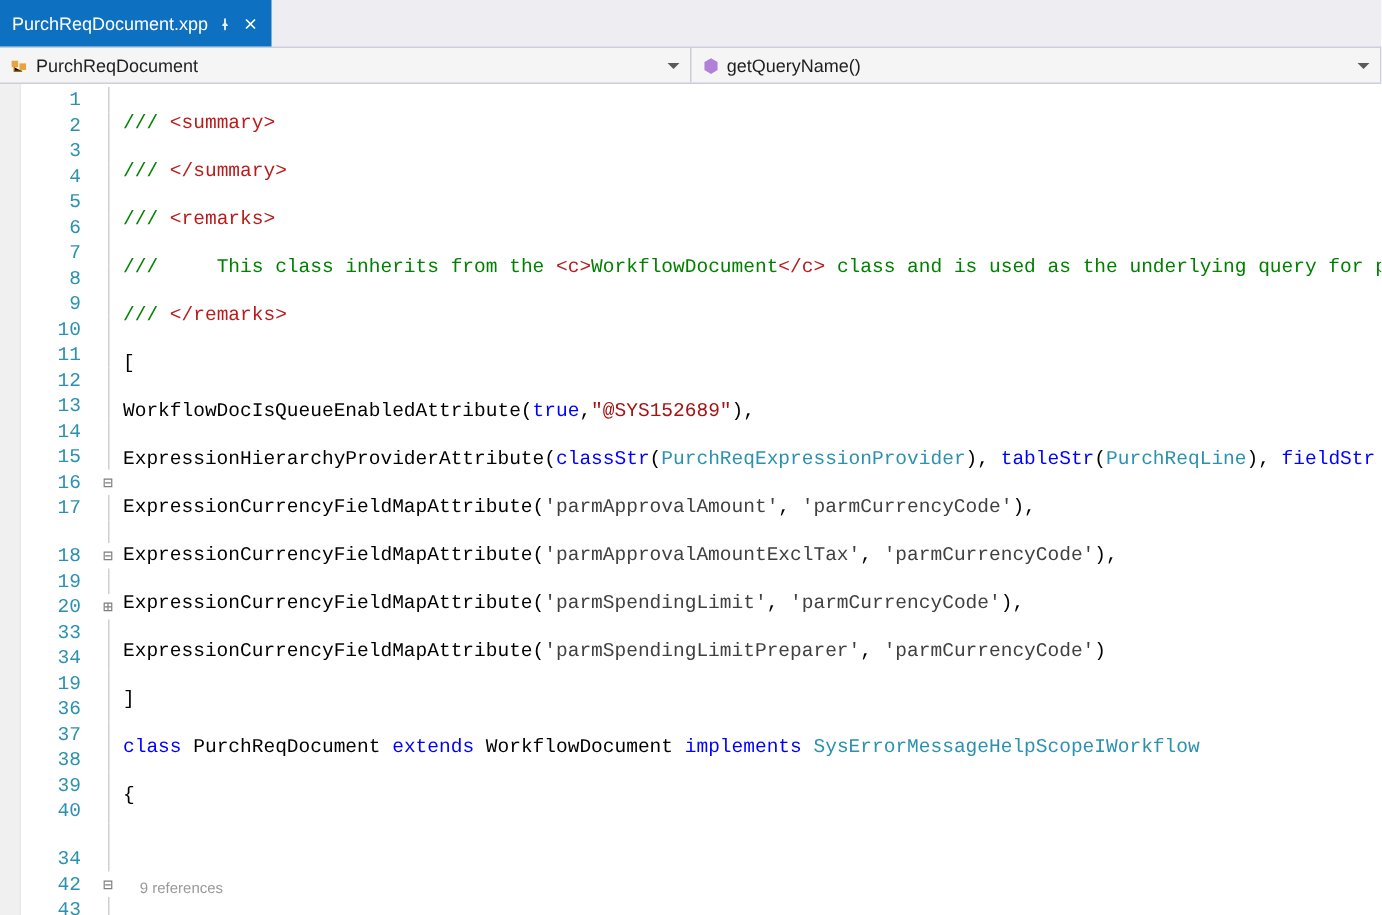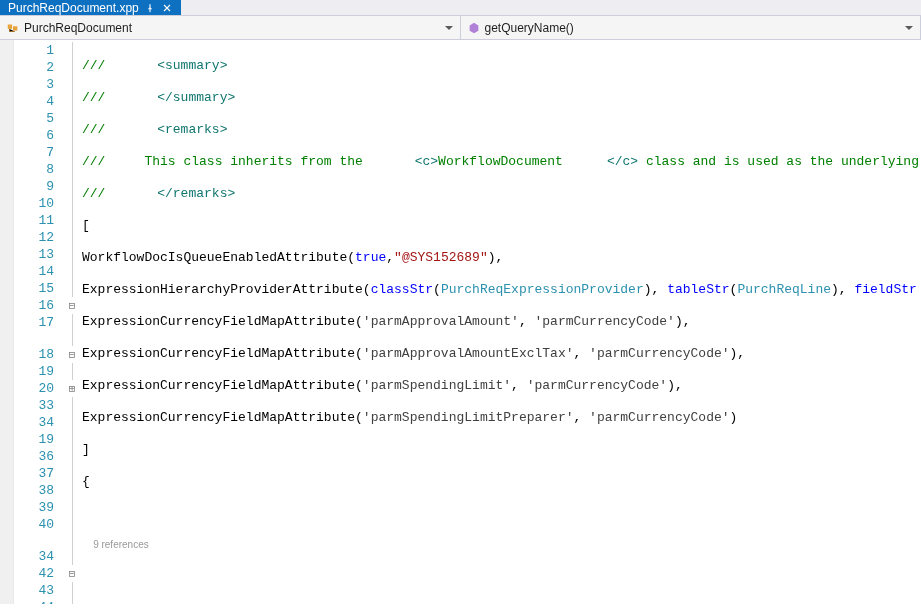--- a/index.html
+++ b/index.html
@@ -9,21 +9,21 @@
     }
     body {
       font-family: 'Segoe UI', Tahoma, sans-serif;
       font-size: 12px;
       background: #ffffff;
       overflow: hidden;
     }
     .tab-bar {
       background: #eeeef2;
       display: flex;
-      height: 16px;
+      height: 32px;
       border-bottom: 1px solid #cccedb;
     }
     .tab {
       background: #0e70c0;
       color: #ffffff;
       padding: 3px 8px;
       display: flex;
       align-items: center;
       gap: 6px;
       font-size: 12px;
@@ -137,21 +137,21 @@
       color: #999999;
       padding-left: 2px;
     }
     
     .c-comment { color: #008000; }
     .c-keyword { color: #0000ff; }
     .c-type { color: #2b91af; }
     .c-string { color: #a31515; }
     .c-stringbrown { color: #404040; }
     .c-text { color: #000000; }
-    .c-gray { color: #0f766e; margin-left: 44px; }
+    .c-gray { color: #b91c1c; }
   </style>
 </head>
 <body>
 
 <div class="tab-bar">
   <div class="tab">
     <span>PurchReqDocument.xpp</span>
     <svg class="tab-pin" viewBox="0 0 16 16">
         <path fill="#fff" d="M9 2v5l2 2v1H9v4l-1 1-1-1v-4H5V9l2-2V2h2z"></path>
       </svg>
@@ -265,20 +265,21 @@
 <div class="code-line"><span class="c-comment">///     </span><span class="c-comment">This class inherits from the </span><span class="c-gray">&lt;c&gt;</span><span class="c-comment">WorkflowDocument</span><span class="c-gray">&lt;/c&gt;</span><span class="c-comment"> class and is used as the underlying query for p</span></div>
 <div class="code-line"><span class="c-comment">/// </span><span class="c-gray">&lt;/remarks&gt;</span></div>
 <div class="code-line"><span class="c-text">[</span></div>
 <div class="code-line"><span class="c-text">WorkflowDocIsQueueEnabledAttribute(</span><span class="c-keyword">true</span><span class="c-text">,</span><span class="c-string">"@SYS152689"</span><span class="c-text">),</span></div>
 <div class="code-line"><span class="c-text">ExpressionHierarchyProviderAttribute(</span><span class="c-keyword">classStr</span><span class="c-text">(</span><span class="c-type">PurchReqExpressionProvider</span><span class="c-text">), </span><span class="c-keyword">tableStr</span><span class="c-text">(</span><span class="c-type">PurchReqLine</span><span class="c-text">), </span><span class="c-keyword">fieldStr</span></div>
 <div class="code-line"><span class="c-text">ExpressionCurrencyFieldMapAttribute(</span><span class="c-stringbrown">'parmApprovalAmount'</span><span class="c-text">, </span><span class="c-stringbrown">'parmCurrencyCode'</span><span class="c-text">),</span></div>
 <div class="code-line"><span class="c-text">ExpressionCurrencyFieldMapAttribute(</span><span class="c-stringbrown">'parmApprovalAmountExclTax'</span><span class="c-text">, </span><span class="c-stringbrown">'parmCurrencyCode'</span><span class="c-text">),</span></div>
 <div class="code-line"><span class="c-text">ExpressionCurrencyFieldMapAttribute(</span><span class="c-stringbrown">'parmSpendingLimit'</span><span class="c-text">, </span><span class="c-stringbrown">'parmCurrencyCode'</span><span class="c-text">),</span></div>
 <div class="code-line"><span class="c-text">ExpressionCurrencyFieldMapAttribute(</span><span class="c-stringbrown">'parmSpendingLimitPreparer'</span><span class="c-text">, </span><span class="c-stringbrown">'parmCurrencyCode'</span><span class="c-text">)</span></div>
 <div class="code-line"><span class="c-text">]</span></div>
+<div class="code-line"><span class="c-keyword">class</span><span class="c-text"> PurchReqDocument </span><span class="c-keyword">extends</span><span class="c-text"> WorkflowDocument </span><span class="c-keyword">implements</span><span class="c-type"> SysErrorMessageHelpScopeIWorkflow</span></div>
 <div class="code-line"><span class="c-text">{</span></div>
 <div class="code-line"><span class="c-text"></span></div>
 <div class="codelens">    <span>9 references</span></div>
 
 
 
 
 
 
 

